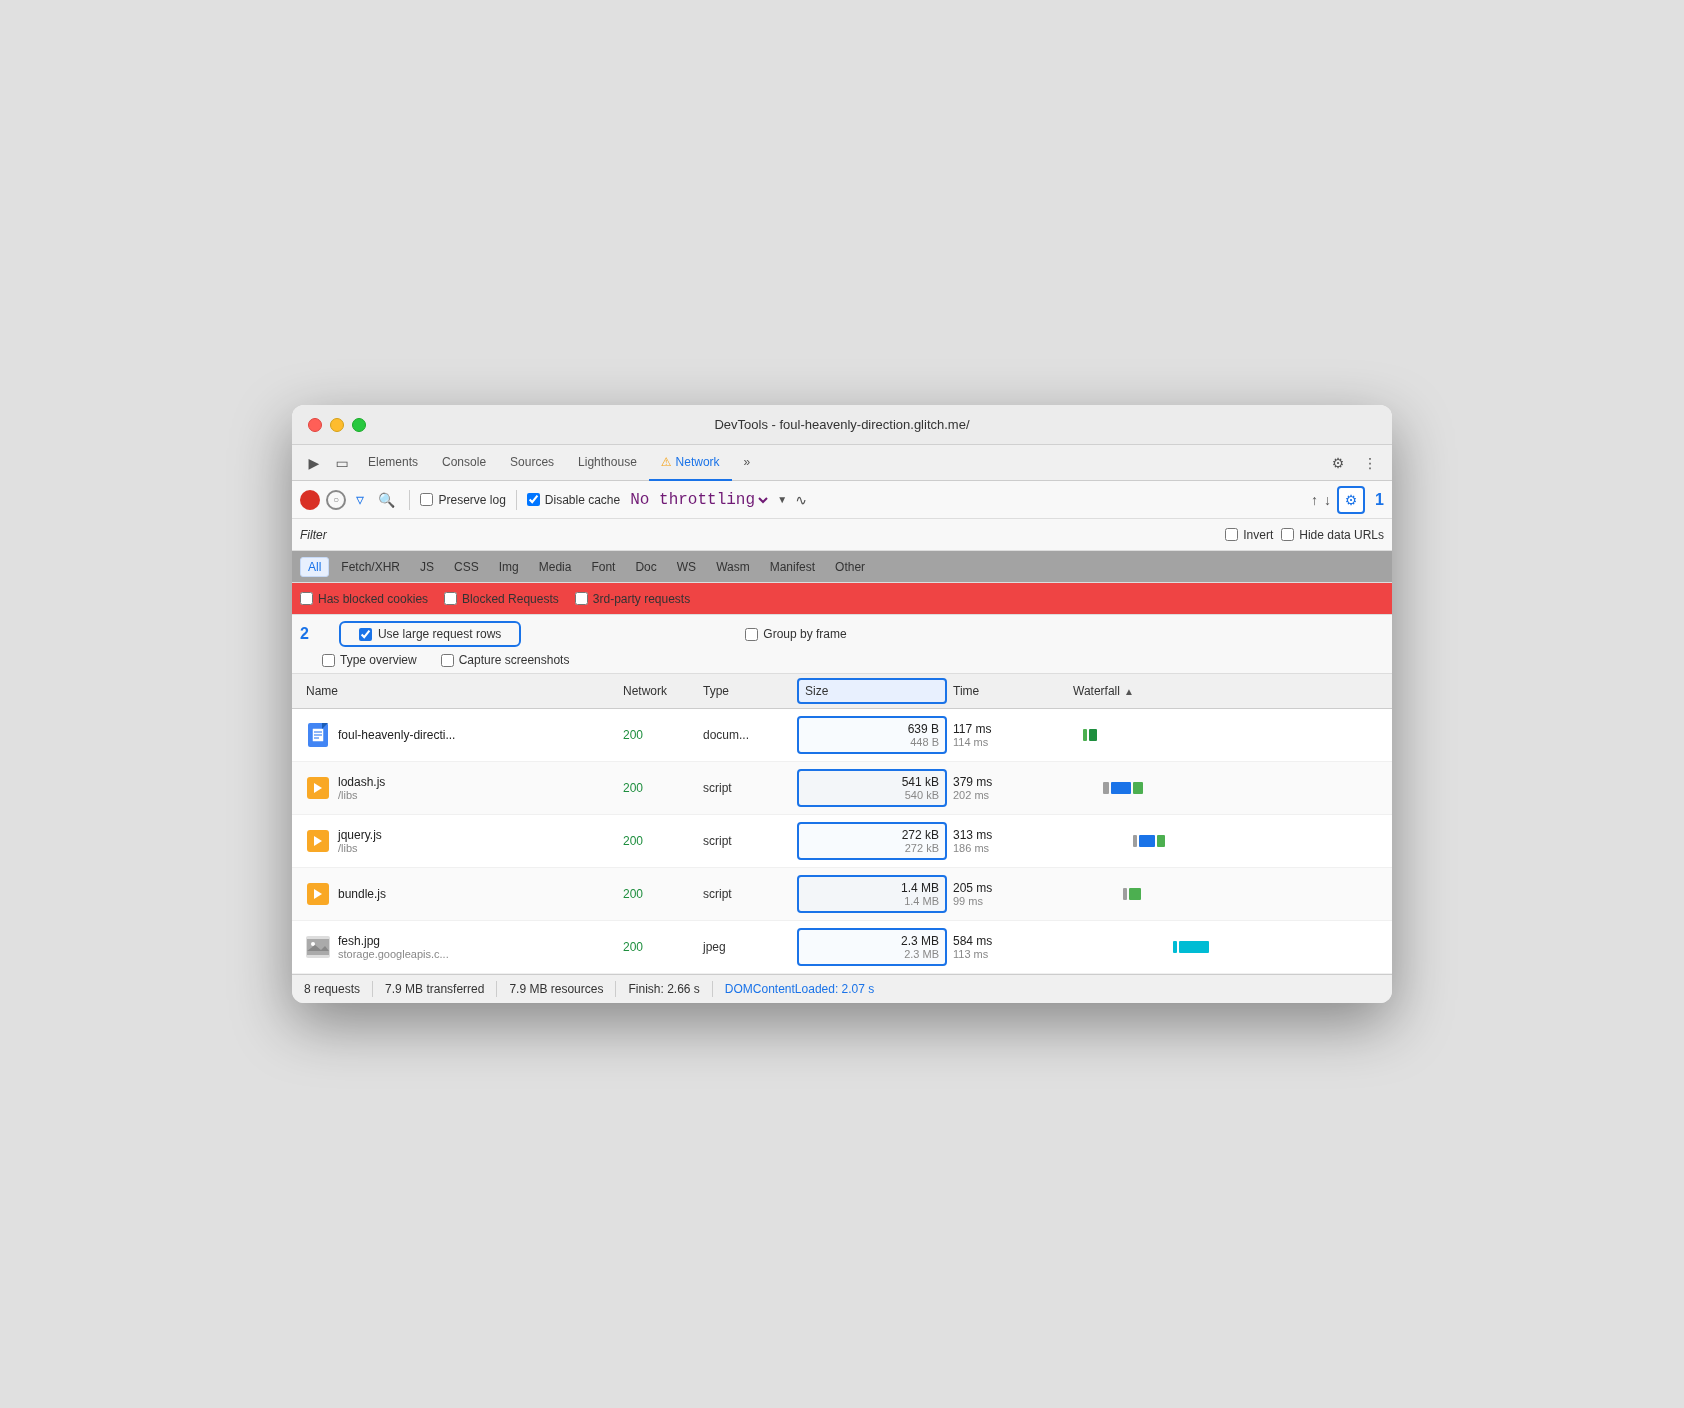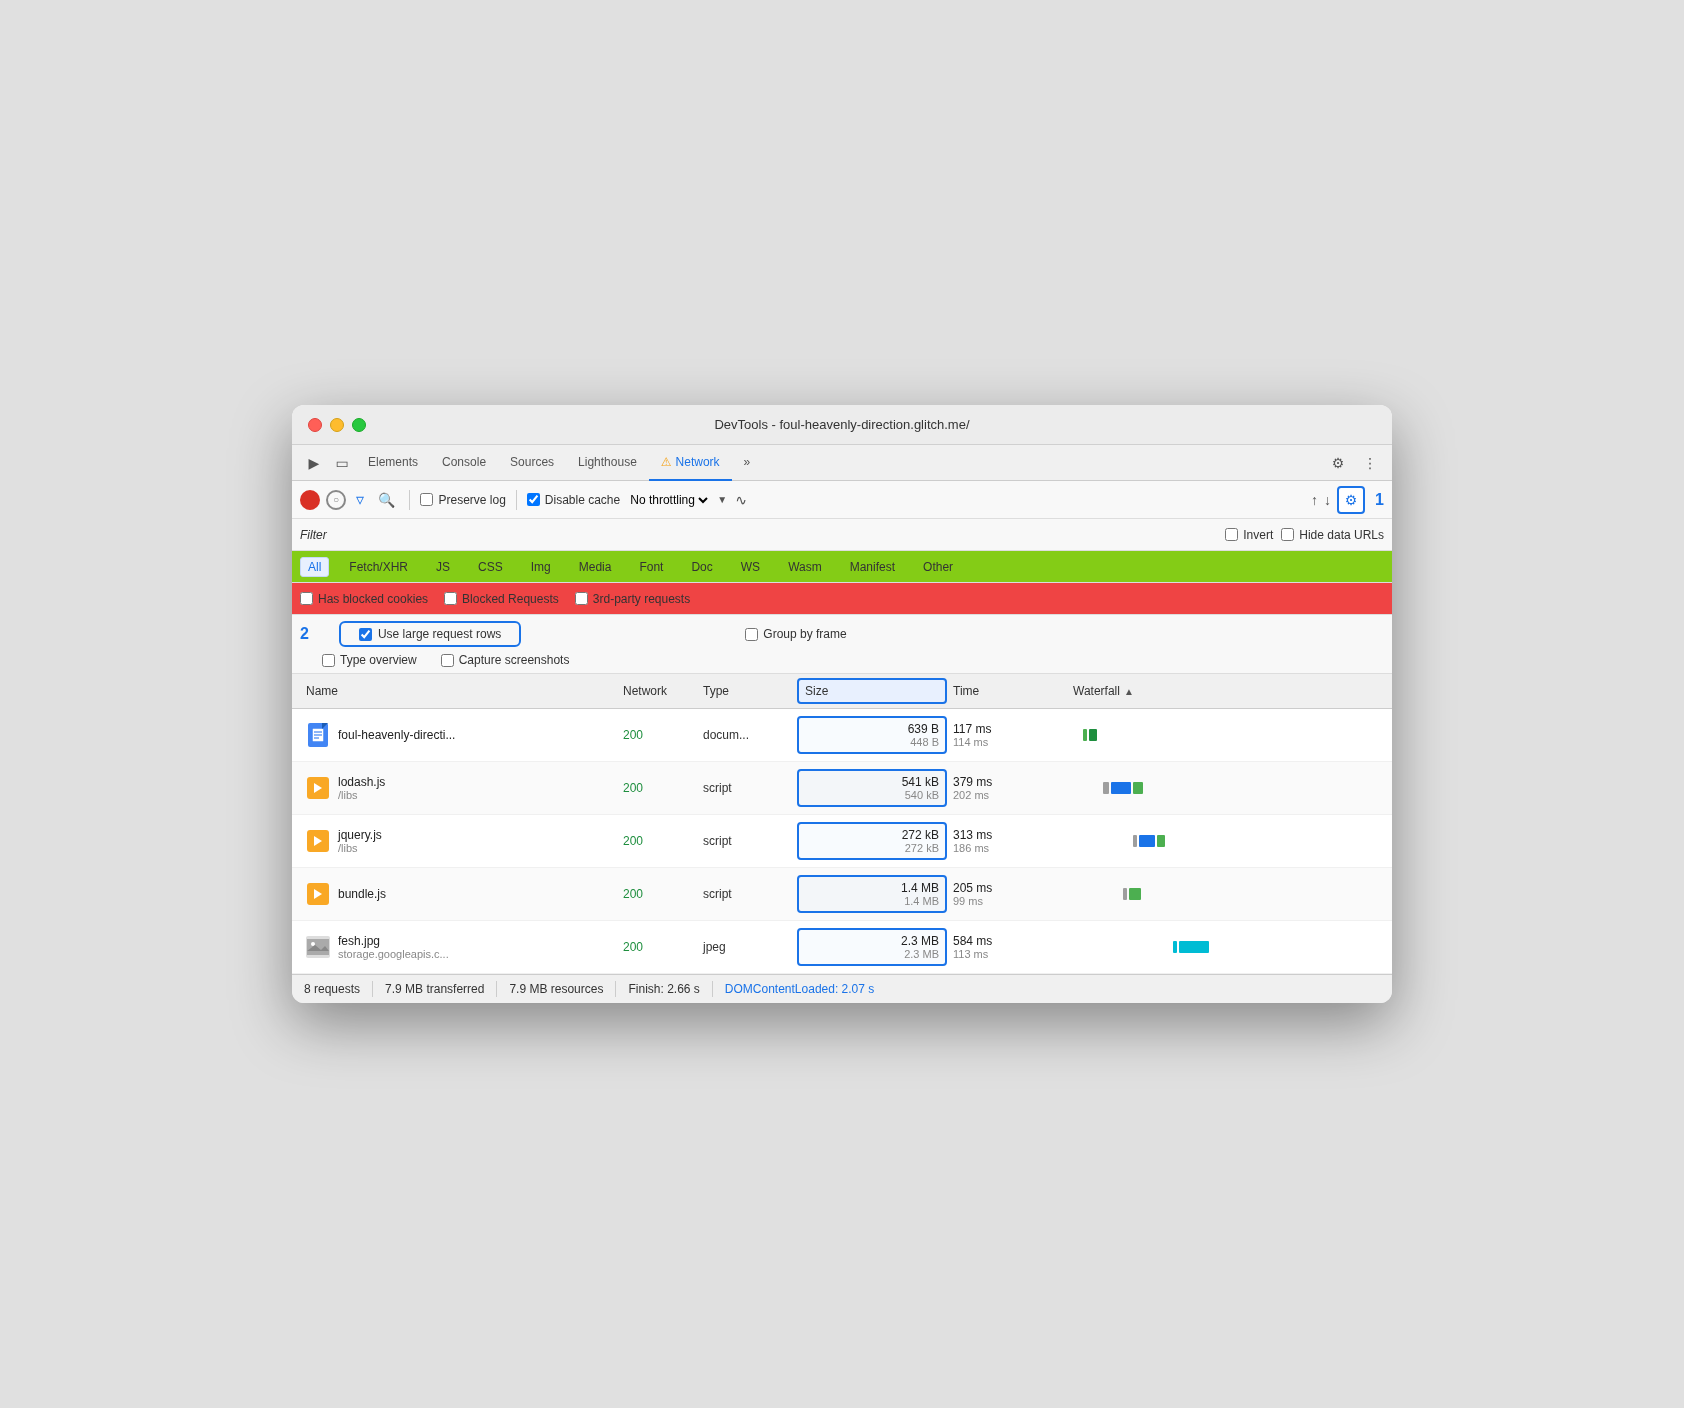--- a/index.html
+++ b/index.html
@@ -142,25 +142,26 @@
       gap: 5px;
       font-size: 12px;
       color: #333;
       cursor: pointer;
     }
     .checkbox-label input[type=checkbox] {
       width: 13px;
       height: 13px;
     }
     .throttle-select {
-      font-size: 12px;
-      color: #000000;
+      font-size: 16px;
+      color: #701a75;
       border: none;
       background: transparent;
       cursor: pointer;
+      font-family: Liberation Mono, monospace;
     }
     .throttle-arrow {
       font-size: 10px;
       color: #555;
     }
     .network-icon {
       font-size: 14px;
       color: #555;
       margin-left: 2px;
     }
@@ -195,26 +196,26 @@
       gap: 8px;
       height: 32px;
     }
     .filter-label {
       font-size: 12px;
       color: #333;
       font-style: italic;
     }
     .filter-spacer { flex: 1; }
     .type-filters {
-      background: #84cc16;
+      background: #a3a3a3;
       border-bottom: 1px solid #ddd;
       padding: 4px 8px;
       display: flex;
       align-items: center;
-      gap: 12px;
+      gap: 4px;
       height: 32px;
     }
     .type-btn {
       padding: 2px 7px;
       font-size: 12px;
       color: #333;
       cursor: pointer;
       border-radius: 3px;
       border: 1px solid transparent;
     }

